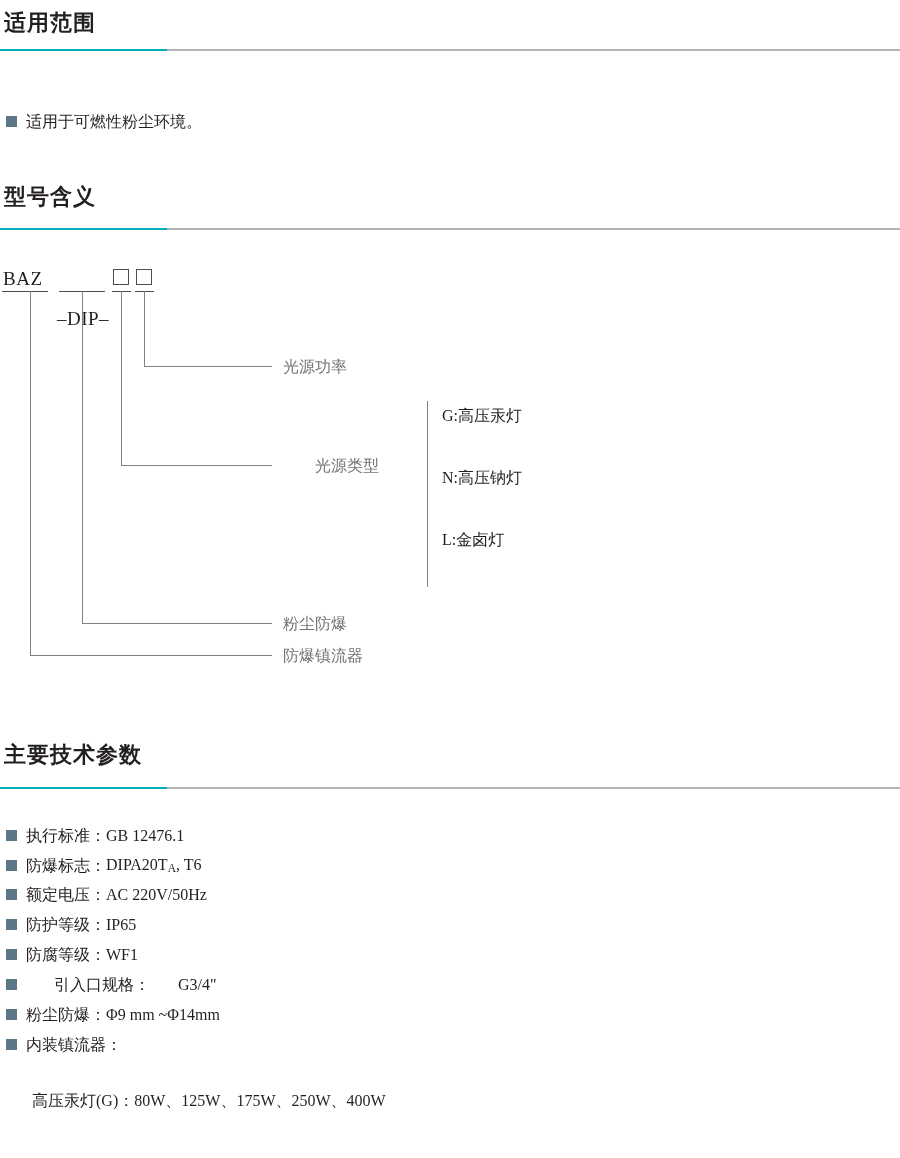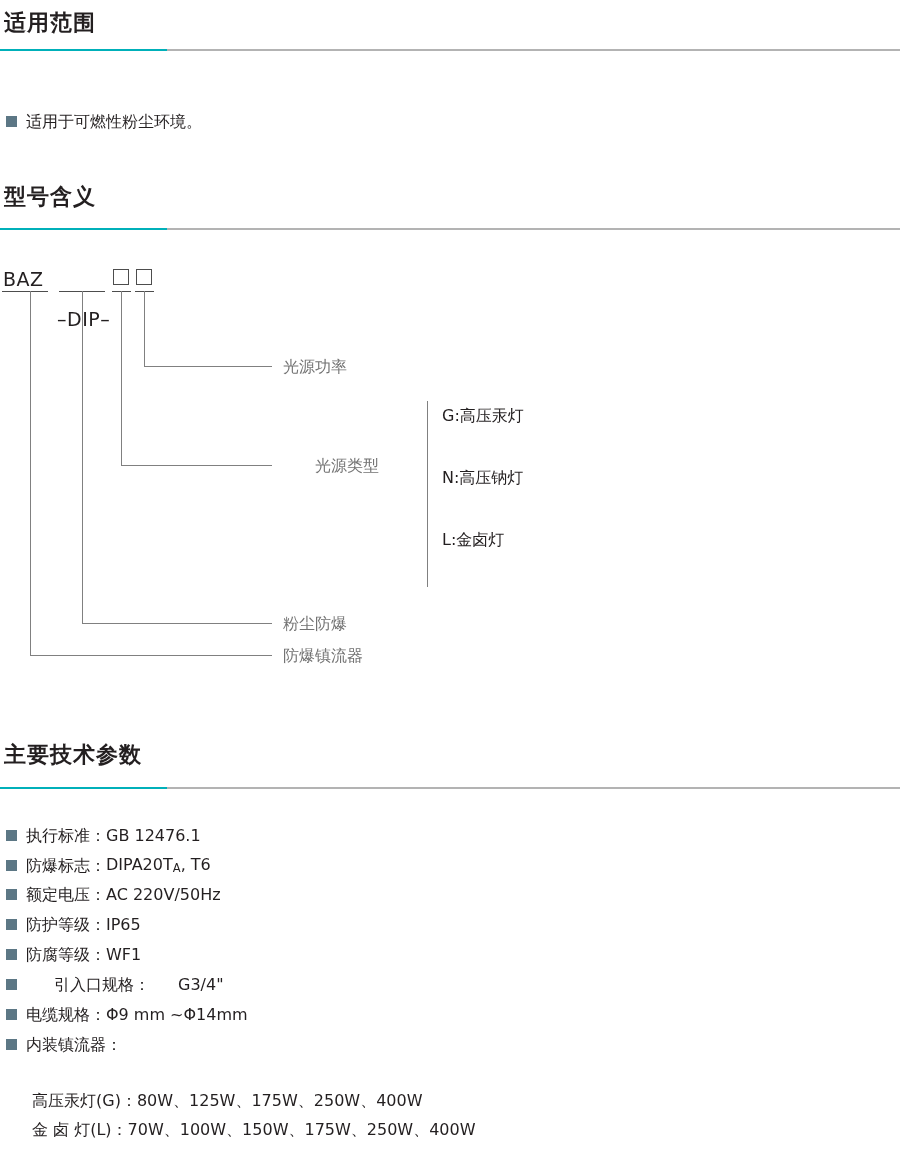--- a/index.html
+++ b/index.html
@@ -13,20 +13,21 @@
     position: relative;
     font-family: "DejaVu Sans", "Liberation Sans", sans-serif;
     color: #231f20;
     overflow: hidden;
   }
 
   .page {
     position: relative;
     width: 900px;
     height: 904px;
+    font-family: Liberation Serif, serif;
   }
 
   
   .section-heading {
     position: absolute;
     font-size: 22px;
     font-weight: bold;
     letter-spacing: 1px;
     color: #231f20;
     line-height: 1;
@@ -210,25 +211,24 @@
   </div>
 
   <div class="bullet-row" style="left:6px; top:976px;gap:28px;">
     <span class="bullet-sq"></span>
     <span class="bullet-text">引入口规格：</span>
     <span class="bullet-text">G3/4"</span>
   </div>
 
   <div class="bullet-row" style="left:6px; top:1006px;">
     <span class="bullet-sq"></span>
-    <span class="bullet-text">电缆规格：</span>
+    <span class="bullet-text">粉尘防爆：</span>
     <span class="bullet-text">Φ9 mm ~Φ14mm</span>
   </div>
 
   <div class="bullet-row" style="left:6px; top:1036px;">
     <span class="bullet-sq"></span>
     <span class="bullet-text">内装镇流器：</span>
   </div>
 
   <div class="plain-row" style="left:32px; top:1092px;">高压汞灯(G)：80W、125W、175W、250W、400W</div>
-  <div class="plain-row" style="left:32px; top:1121px;">金 卤 灯(L)：70W、100W、150W、175W、250W、400W</div>
 
 </div>
 
 </body></html>

